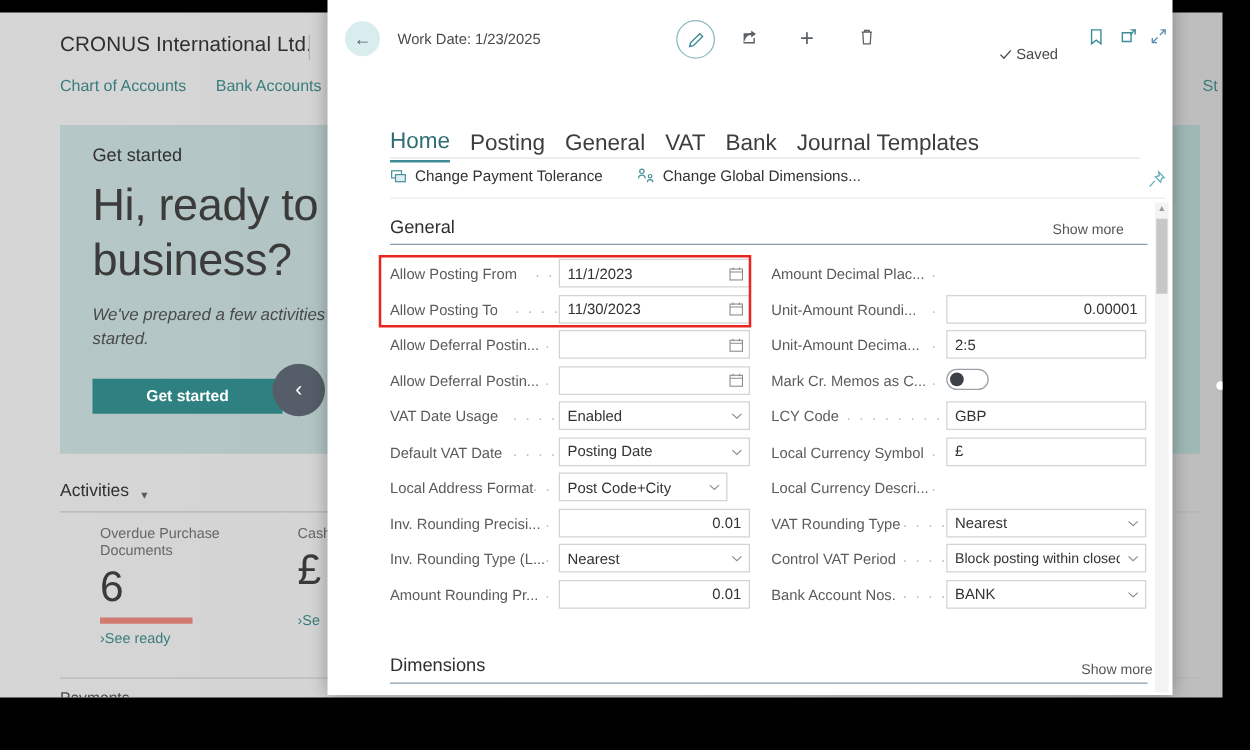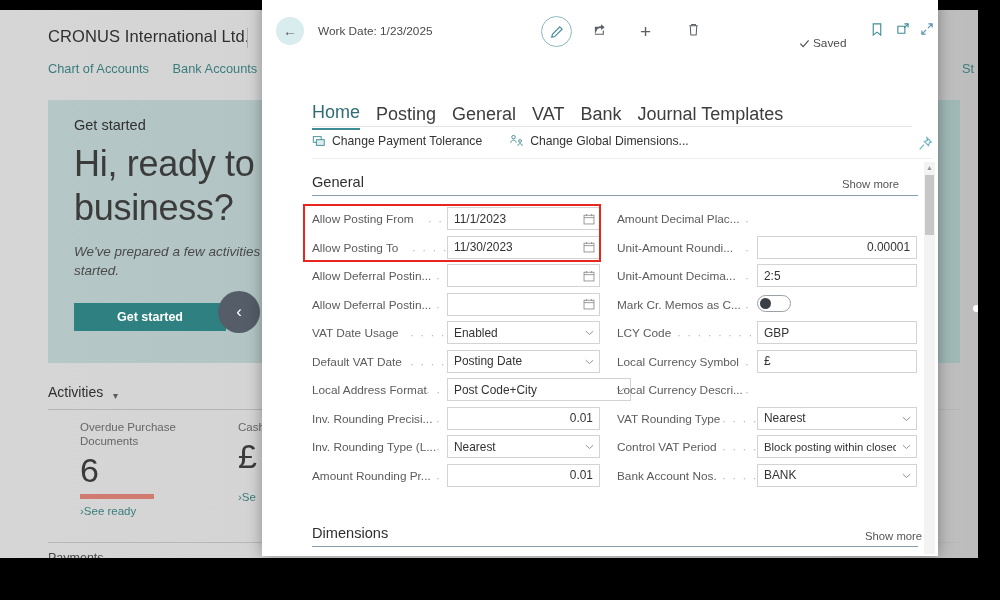--- a/index.html
+++ b/index.html
@@ -375,21 +375,21 @@
               <svg width="11" height="11" viewBox="0 0 12 12" fill="none" stroke="#8b8b8b" stroke-width="1">
                   <path d="M2 4.5L6 8.2 10 4.5"></path>
                 </svg>
             </span>
           </div>
         </div>
 
         <div class="fld">
           <div class="fld-label">Local Address Format</div>
           <div class="dots" style="left:114px;">· ·</div>
-          <div class="ctl" style="left:135px; width:184px;">
+          <div class="ctl" style="left:135px; width:135px;">
             <span class="val">Post Code+City</span>
             <span class="adorn">
               <svg width="11" height="11" viewBox="0 0 12 12" fill="none" stroke="#8b8b8b" stroke-width="1">
                   <path d="M2 4.5L6 8.2 10 4.5"></path>
                 </svg>
             </span>
           </div>
         </div>
 
         <div class="fld">

